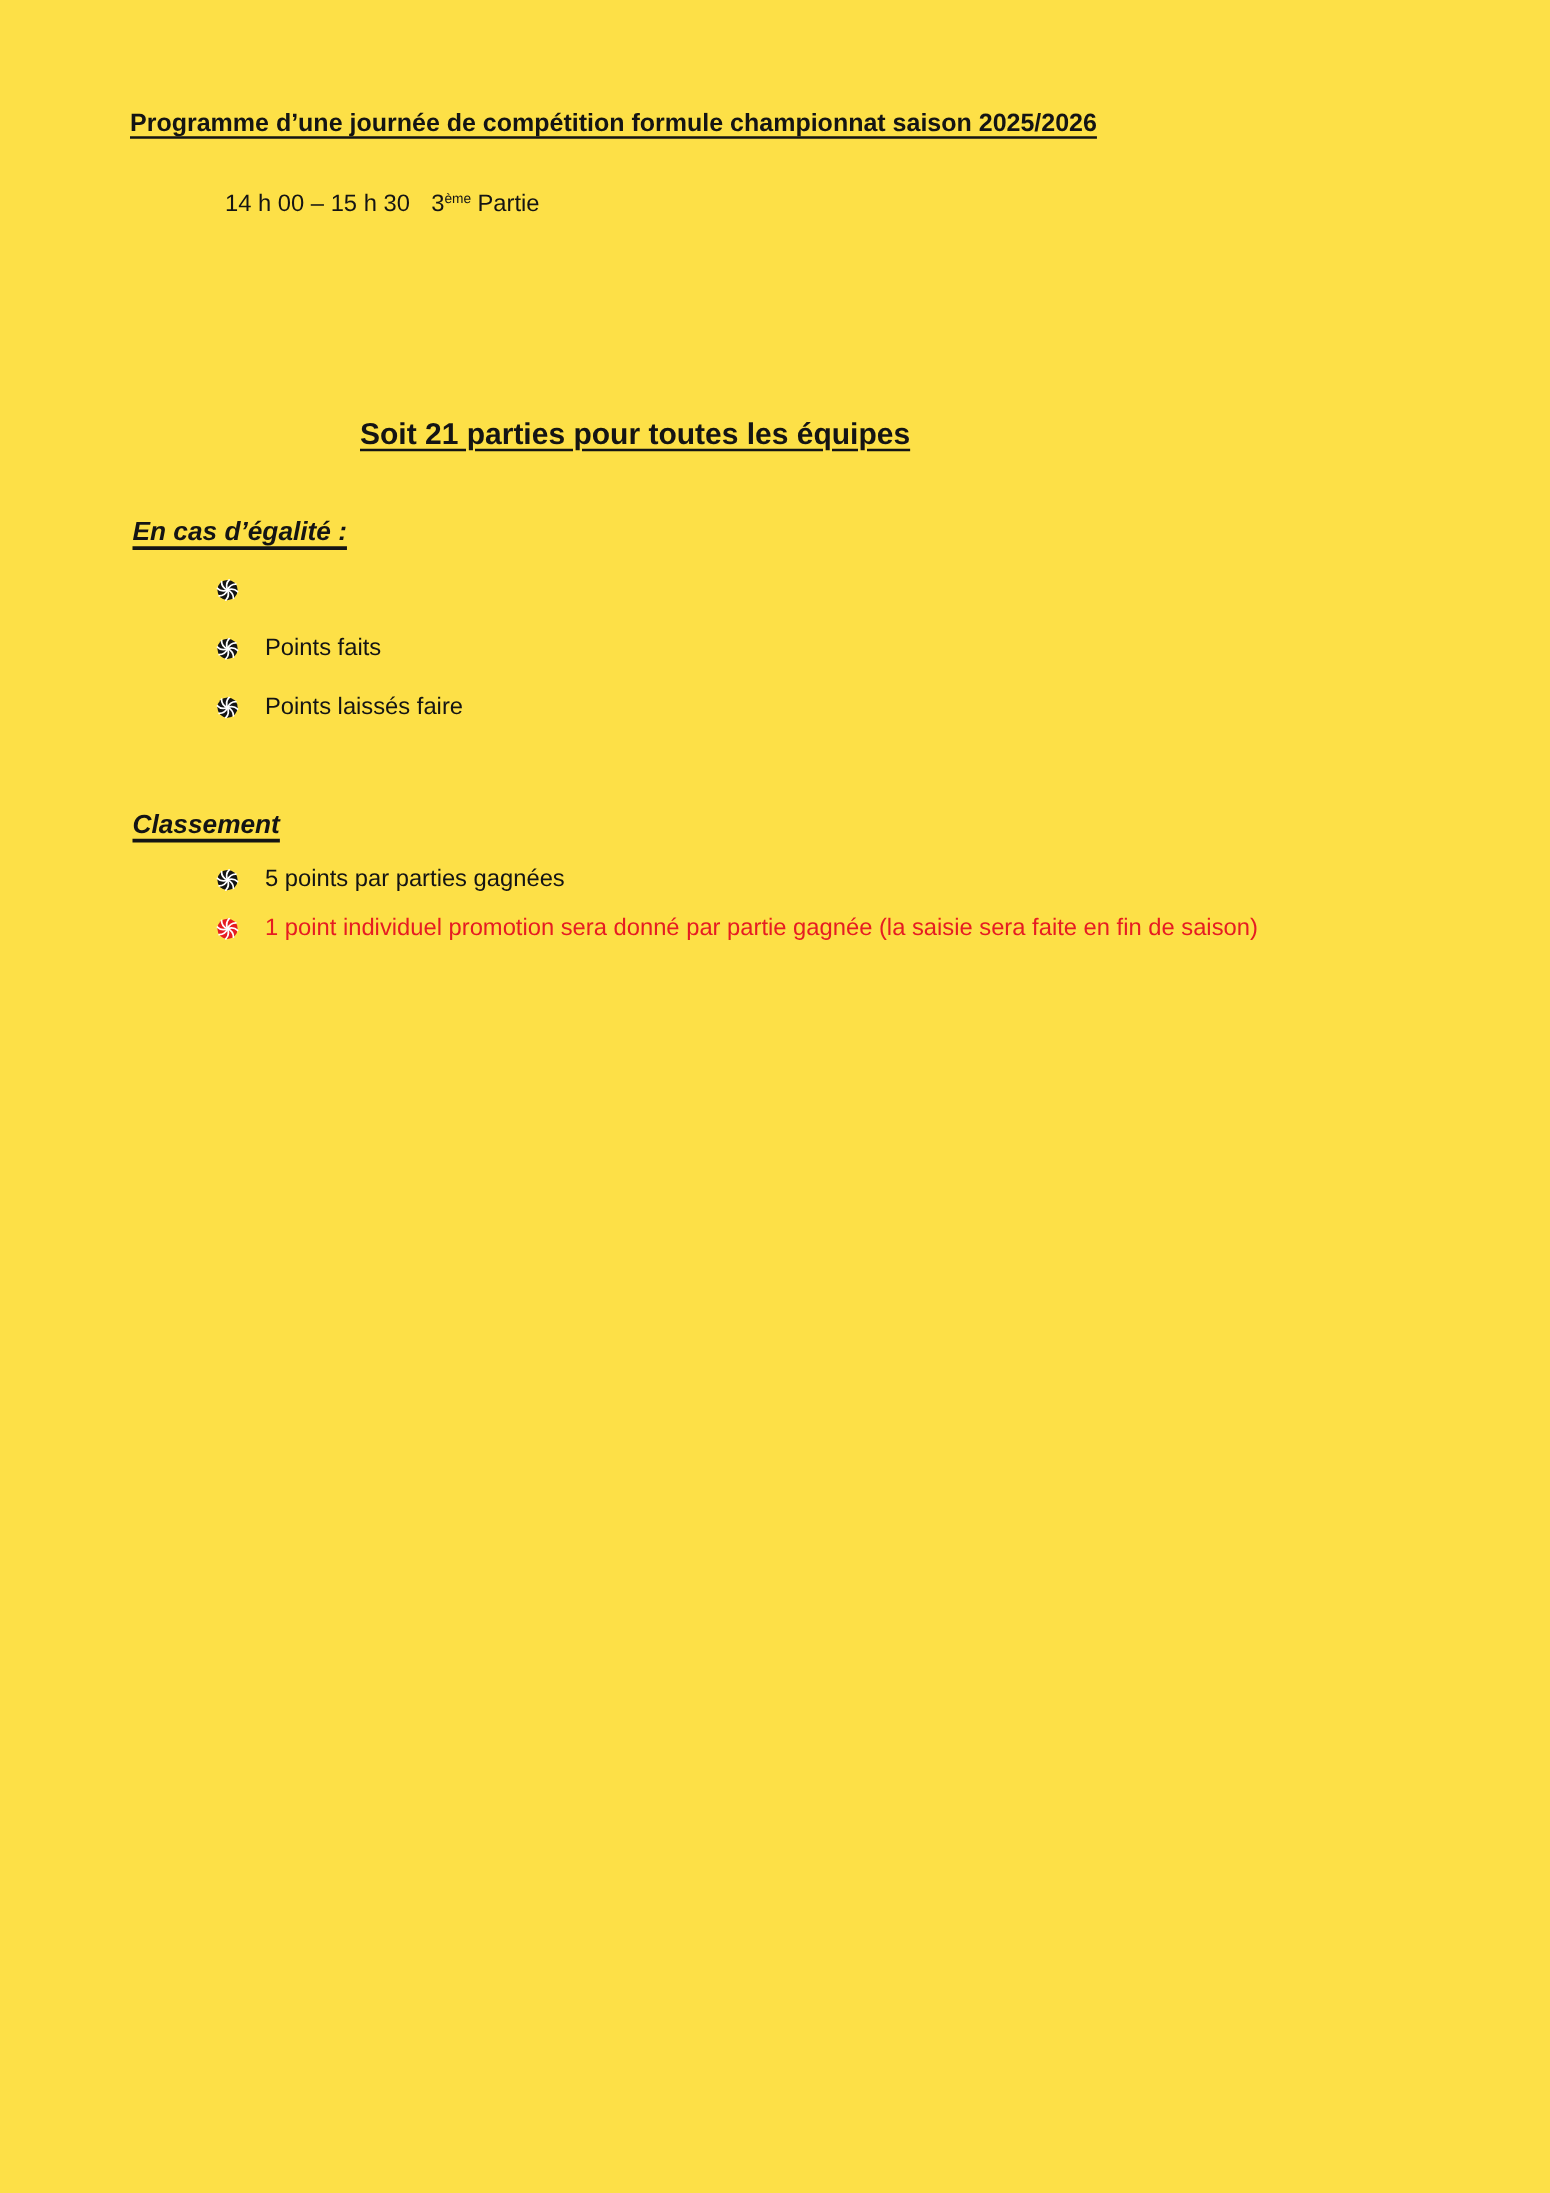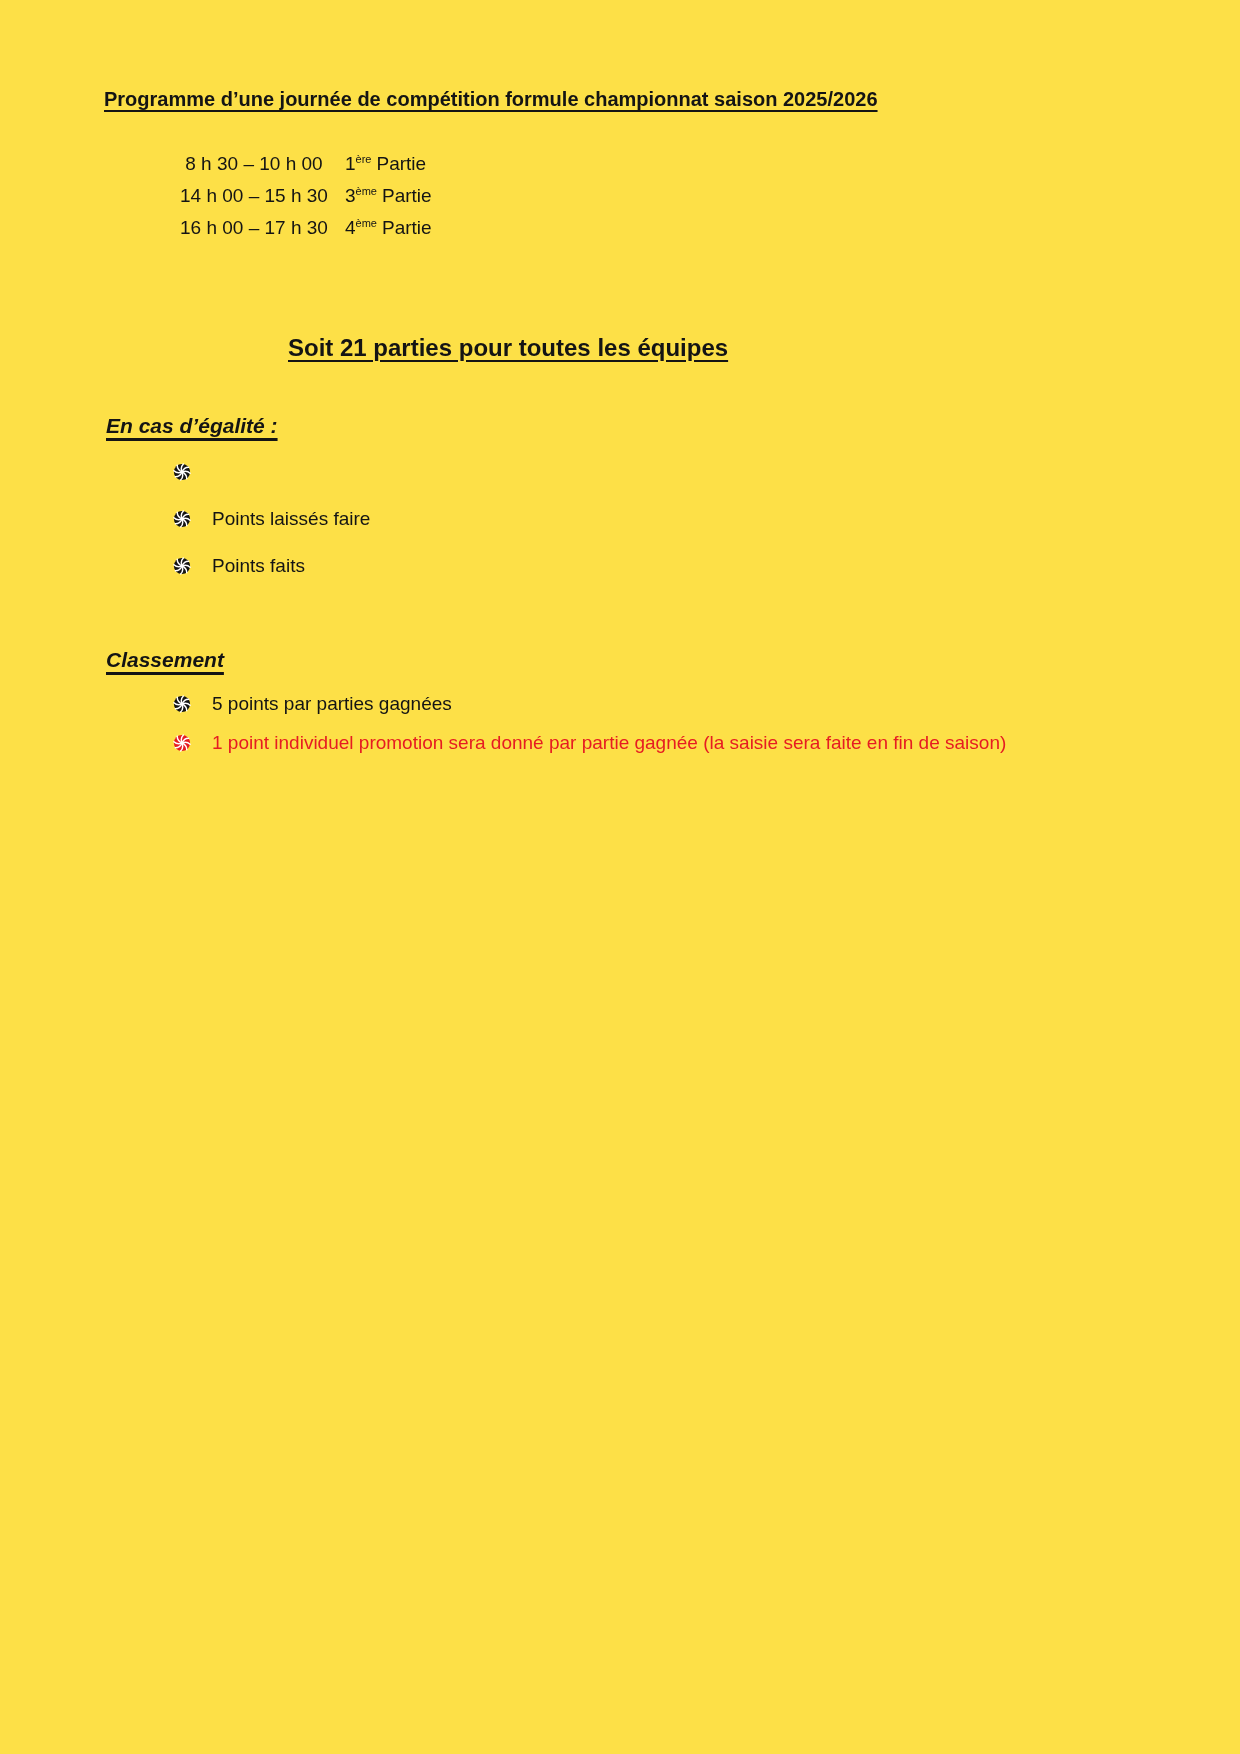--- a/index.html
+++ b/index.html
@@ -116,31 +116,23 @@
 </style>
 </head>
 <body>
 
 <div class="page">
 
   <h1 class="doc-title">Programme d’une journée de compétition formule championnat saison 2025/2026</h1>
 
   <div class="schedule">
     <div class="srow">
-      <span class="time"> 8 h 30 – 10 h 00</span>
-      <span class="part"><span>1</span><sup>ère</sup><span class="part-label">Partie</span></span>
-    </div>
-    <div class="srow">
       <span class="time">14 h 00 – 15 h 30</span>
       <span class="part"><span>3</span><sup>ème</sup><span class="part-label">Partie</span></span>
     </div>
-    <div class="srow">
-      <span class="time">16 h 00 – 17 h 30</span>
-      <span class="part"><span>4</span><sup>ème</sup><span class="part-label">Partie</span></span>
-    </div>
   </div>
 
   <div class="summary-line">Soit 21 parties pour toutes les équipes</div>
 
   <h2 class="sec-heading" id="tie-heading">En cas d’égalité :</h2>
 
   <ul class="blist" id="tie-list">
     <li>
       <span class="bullet">
         <svg viewBox="0 0 20 20" width="18" height="18" aria-hidden="true">
@@ -167,40 +159,40 @@
             <path d="M10 10 C 11.5 6.5, 14 4.7, 17.4 4.7" transform="rotate(45 10 10)"></path>
             <path d="M10 10 C 11.5 6.5, 14 4.7, 17.4 4.7" transform="rotate(90 10 10)"></path>
             <path d="M10 10 C 11.5 6.5, 14 4.7, 17.4 4.7" transform="rotate(135 10 10)"></path>
             <path d="M10 10 C 11.5 6.5, 14 4.7, 17.4 4.7" transform="rotate(180 10 10)"></path>
             <path d="M10 10 C 11.5 6.5, 14 4.7, 17.4 4.7" transform="rotate(225 10 10)"></path>
             <path d="M10 10 C 11.5 6.5, 14 4.7, 17.4 4.7" transform="rotate(270 10 10)"></path>
             <path d="M10 10 C 11.5 6.5, 14 4.7, 17.4 4.7" transform="rotate(315 10 10)"></path>
           </g>
         </svg>
       </span>
+      <span class="btext">Points faits</span>
+    </li>
+    <li>
+      <span class="bullet">
+        <svg viewBox="0 0 20 20" width="18" height="18" aria-hidden="true">
+          <circle cx="10" cy="10" r="9" fill="currentColor"></circle>
+          <g stroke="#ffffff" stroke-width="1.6" fill="none" stroke-linecap="round">
+            <path d="M10 10 C 11.5 6.5, 14 4.7, 17.4 4.7"></path>
+            <path d="M10 10 C 11.5 6.5, 14 4.7, 17.4 4.7" transform="rotate(45 10 10)"></path>
+            <path d="M10 10 C 11.5 6.5, 14 4.7, 17.4 4.7" transform="rotate(90 10 10)"></path>
+            <path d="M10 10 C 11.5 6.5, 14 4.7, 17.4 4.7" transform="rotate(135 10 10)"></path>
+            <path d="M10 10 C 11.5 6.5, 14 4.7, 17.4 4.7" transform="rotate(180 10 10)"></path>
+            <path d="M10 10 C 11.5 6.5, 14 4.7, 17.4 4.7" transform="rotate(225 10 10)"></path>
+            <path d="M10 10 C 11.5 6.5, 14 4.7, 17.4 4.7" transform="rotate(270 10 10)"></path>
+            <path d="M10 10 C 11.5 6.5, 14 4.7, 17.4 4.7" transform="rotate(315 10 10)"></path>
+          </g>
+        </svg>
+      </span>
       <span class="btext">Points laissés faire</span>
     </li>
-    <li>
-      <span class="bullet">
-        <svg viewBox="0 0 20 20" width="18" height="18" aria-hidden="true">
-          <circle cx="10" cy="10" r="9" fill="currentColor"></circle>
-          <g stroke="#ffffff" stroke-width="1.6" fill="none" stroke-linecap="round">
-            <path d="M10 10 C 11.5 6.5, 14 4.7, 17.4 4.7"></path>
-            <path d="M10 10 C 11.5 6.5, 14 4.7, 17.4 4.7" transform="rotate(45 10 10)"></path>
-            <path d="M10 10 C 11.5 6.5, 14 4.7, 17.4 4.7" transform="rotate(90 10 10)"></path>
-            <path d="M10 10 C 11.5 6.5, 14 4.7, 17.4 4.7" transform="rotate(135 10 10)"></path>
-            <path d="M10 10 C 11.5 6.5, 14 4.7, 17.4 4.7" transform="rotate(180 10 10)"></path>
-            <path d="M10 10 C 11.5 6.5, 14 4.7, 17.4 4.7" transform="rotate(225 10 10)"></path>
-            <path d="M10 10 C 11.5 6.5, 14 4.7, 17.4 4.7" transform="rotate(270 10 10)"></path>
-            <path d="M10 10 C 11.5 6.5, 14 4.7, 17.4 4.7" transform="rotate(315 10 10)"></path>
-          </g>
-        </svg>
-      </span>
-      <span class="btext">Points faits</span>
-    </li>
   </ul>
 
   <h2 class="sec-heading" id="rank-heading">Classement</h2>
 
   <ul class="blist" id="rank-list">
     <li>
       <span class="bullet">
         <svg viewBox="0 0 20 20" width="18" height="18" aria-hidden="true">
           <circle cx="10" cy="10" r="9" fill="currentColor"></circle>
           <g stroke="#ffffff" stroke-width="1.6" fill="none" stroke-linecap="round">

